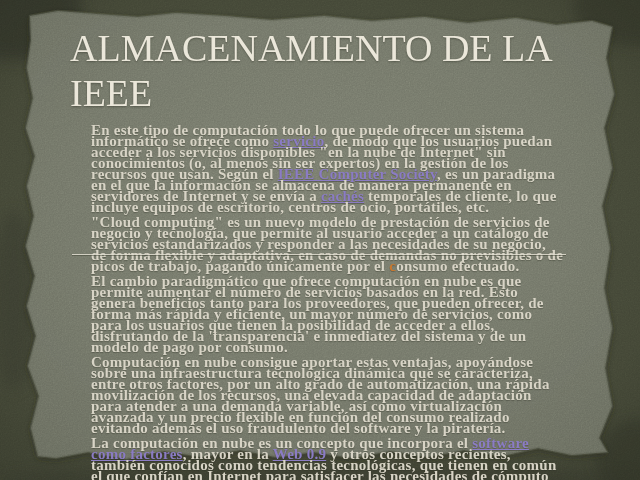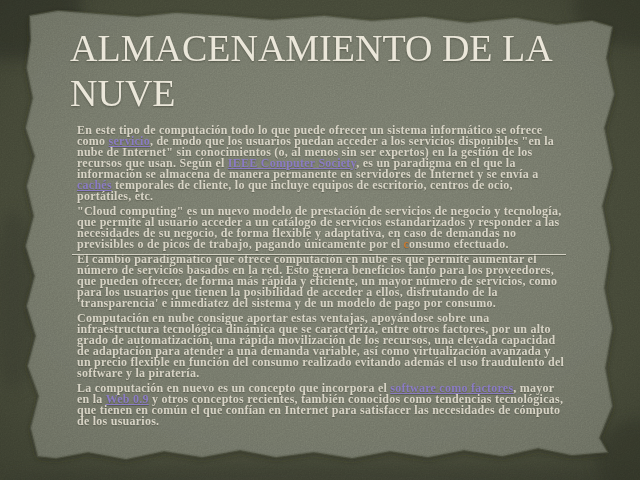--- a/index.html
+++ b/index.html
@@ -14,22 +14,22 @@
     position:absolute;z-index:2;left:70px;top:26px;width:500px;
     color:#d8d4c6;
   }
   .title{
     font-size:38px;line-height:45px;letter-spacing:0px;font-weight:400;
     color:#ebe7da;text-shadow:0 1px 2px rgba(40,42,32,.45);
     margin:0 0 9px 0;
   }
   .paras{margin-top:2px;}
   .para{
-    font-size:12px;line-height:11px;font-weight:700;letter-spacing:.25px;
-    margin:0 5px 4px 7px;
+    font-size:15px;line-height:11px;font-weight:700;letter-spacing:.25px;
+    margin:0 5px 4px 21px;
     text-shadow:0 1px 1px rgba(40,42,32,.35);
   }
   .para a.link, .para .link{
     color:#8b7cc4;text-decoration:underline;cursor:pointer;font-weight:700;
   }
   .para .accent{color:#c9782e;}
   .divider{
     position:absolute;z-index:3;left:72px;top:254px;width:494px;height:1px;
     background:rgba(226,222,209,.85);
     box-shadow:0 1px 0 rgba(58,61,46,.45);
@@ -79,25 +79,25 @@
          L 606,58 L 614,94 L 604,128 L 612,168 L 602,206 L 610,248 L 604,288 L 612,328 L 605,368 L 612,406 L 599,438 L 607,452
          L 572,455 L 538,448 L 502,456 L 464,450 L 428,457 L 390,451 L 352,458 L 314,452 L 276,457 L 240,450 L 202,457 L 164,451 L 126,459 L 88,452 L 56,458 L 38,456
          L 31,428 L 39,396 L 28,366 L 36,336 L 27,306 L 35,276 L 26,246 L 34,216 L 27,186 L 35,156 L 26,128 L 33,98 L 27,68 L 31,40 Z"></path>
 
     <rect x="0" y="0" width="640" height="480" filter="url(#grain)" opacity="0.16"></rect>
   </svg>
 
   <div class="content">
     <h1 class="title">
       <div>ALMACENAMIENTO DE LA</div>
-      <div>NUVE</div>
+      <div>IEEE</div>
     </h1>
     <div class="paras">
         <div class="para"><span>En este tipo de computación todo lo que puede ofrecer un sistema informático se ofrece como </span><a class="link">servicio</a><span>,  de modo que los usuarios puedan acceder a los servicios disponibles "en la nube de Internet" sin conocimientos (o, al menos sin ser expertos) en la gestión de los recursos que usan. Según el </span><a class="link">IEEE Computer Society</a><span>, es un paradigma en el que la información se almacena de manera permanente en servidores de Internet y se envía a </span><a class="link">cachés</a><span> temporales de cliente, lo que incluye equipos de escritorio, centros de ocio, portátiles, etc.</span></div>
         <div class="para"><span>"Cloud computing" es un nuevo modelo de prestación de servicios de negocio y tecnología, que permite al usuario acceder a un catálogo de servicios estandarizados y responder a las necesidades de su negocio, de forma flexible y adaptativa, en caso de demandas no previsibles o de picos de trabajo, pagando únicamente por el </span><span class="accent">c</span><span>onsumo efectuado.</span></div>
         <div class="para"><span>El cambio paradigmático que ofrece computación en nube es que permite aumentar el número de servicios basados en la red. Esto genera beneficios tanto para los proveedores, que pueden ofrecer, de forma más rápida y eficiente, un mayor número de servicios, como para los usuarios que tienen la posibilidad de acceder a ellos, disfrutando de la 'transparencia' e inmediatez del sistema y de un modelo de pago por consumo.</span></div>
         <div class="para"><span>Computación en nube consigue aportar estas ventajas, apoyándose sobre una infraestructura tecnológica dinámica que se caracteriza, entre otros factores, por un alto grado de automatización, una rápida movilización de los recursos, una elevada capacidad de adaptación para atender a una demanda variable, así como virtualización avanzada y un precio flexible en función del consumo realizado evitando además el uso fraudulento del software y la piratería.</span></div>
-        <div class="para"><span>La computación en nuevo es un concepto que incorpora el </span><a class="link">software como factores</a><span>, mayor en la </span><a class="link">Web 0.9</a><span> y otros conceptos recientes, también conocidos como tendencias tecnológicas, que tienen en común el que confían en Internet para satisfacer las necesidades de cómputo de los usuarios.</span></div>
+        <div class="para"><span>La computación en nube es un concepto que incorpora el </span><a class="link">software como factores</a><span>, mayor en la </span><a class="link">Web 0.9</a><span> y otros conceptos recientes, también conocidos como tendencias tecnológicas, que tienen en común el que confían en Internet para satisfacer las necesidades de cómputo de los usuarios.</span></div>
       </div>
   </div>
 
   <div class="divider"></div>
 </div>
 
 </body></html>

